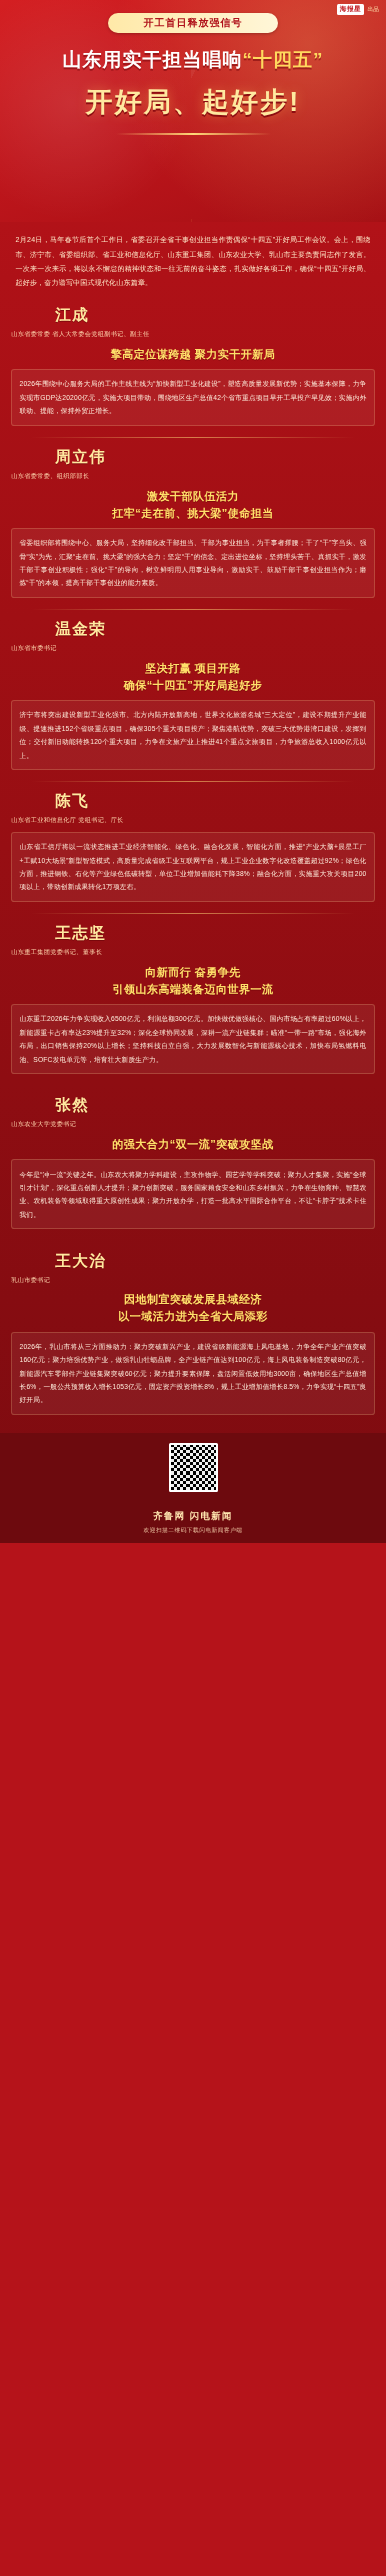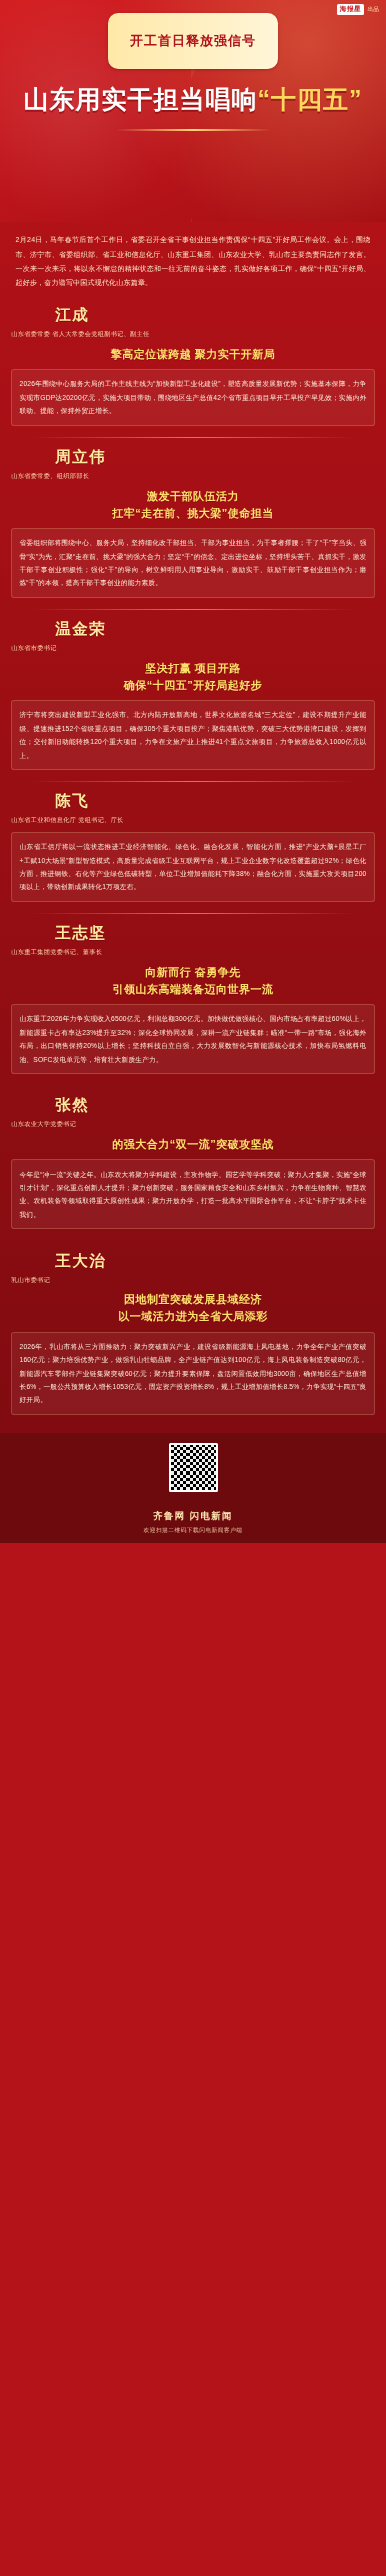--- a/index.html
+++ b/index.html
@@ -53,33 +53,33 @@
     letter-spacing:0.5px;
   }
   .logo-sub{ color:#ffe6b0; font-size:5.7px; }
   .tagline{
     position:relative;
     margin:13.4px auto 0;
     width:170px;
     text-align:center;
     background:linear-gradient(90deg,#ffe9a8,#fff6d8);
     color:#b0111a;
-    font-size:13px; font-weight:bold;
-    padding:19px 0;
+    font-size:10px; font-weight:bold;
+    padding:3px 0;
     border-radius:10.3px;
     letter-spacing:1px;
     box-shadow:0 1px 3.1px rgba(0,0,0,.25);
     z-index:4;
   }
   .head-line1{
     position:relative; z-index:4;
     margin:13.4px 9.3px 0;
     text-align:center;
     color:#ffffff;
-    font-size:25px;
+    font-size:19px;
     font-weight:bold;
     letter-spacing:1px;
     text-shadow:0 1.5px 0 rgba(120,8,12,.55);
   }
   .head-line1 .hl{ color:#ffd95e; }
   .head-line2{
     position:relative; z-index:4;
     margin:11.3px 9.3px 0;
     text-align:center;
     font-size:27px;
@@ -197,20 +197,21 @@
       <span class="logo-mark">海报星</span>
       <span class="logo-sub">出品</span>
     </div>
 
     <div class="tagline">开工首日释放强信号</div>
 
     <div class="head-line1">
       <span>山东用实干担当唱响</span><span class="hl">“十四五”</span>
     </div>
 
+    <div class="head-line2">开好局、起好步!</div>
 
     <div class="gold-rule"></div>
   </div>
 
   <div class="intro">2月24日，马年春节后首个工作日，省委召开全省干事创业担当作责偶保“十四五”开好局工作会议。会上，围绕市、济宁市、省委组织部、省工业和信息化厅、山东重工集团、山东农业大学、乳山市主要负责同志作了发言。一次来一次来示，将以永不懈怠的精神状态和一往无前的奋斗姿态，扎实做好各项工作，确保“十四五”开好局、起好步，奋力谱写中国式现代化山东篇章。</div>
 
   <div class="person">
     <div class="p-name">江成</div>
     <div class="p-title">山东省委常委
 省人大常委会党组副书记、副主任</div>

